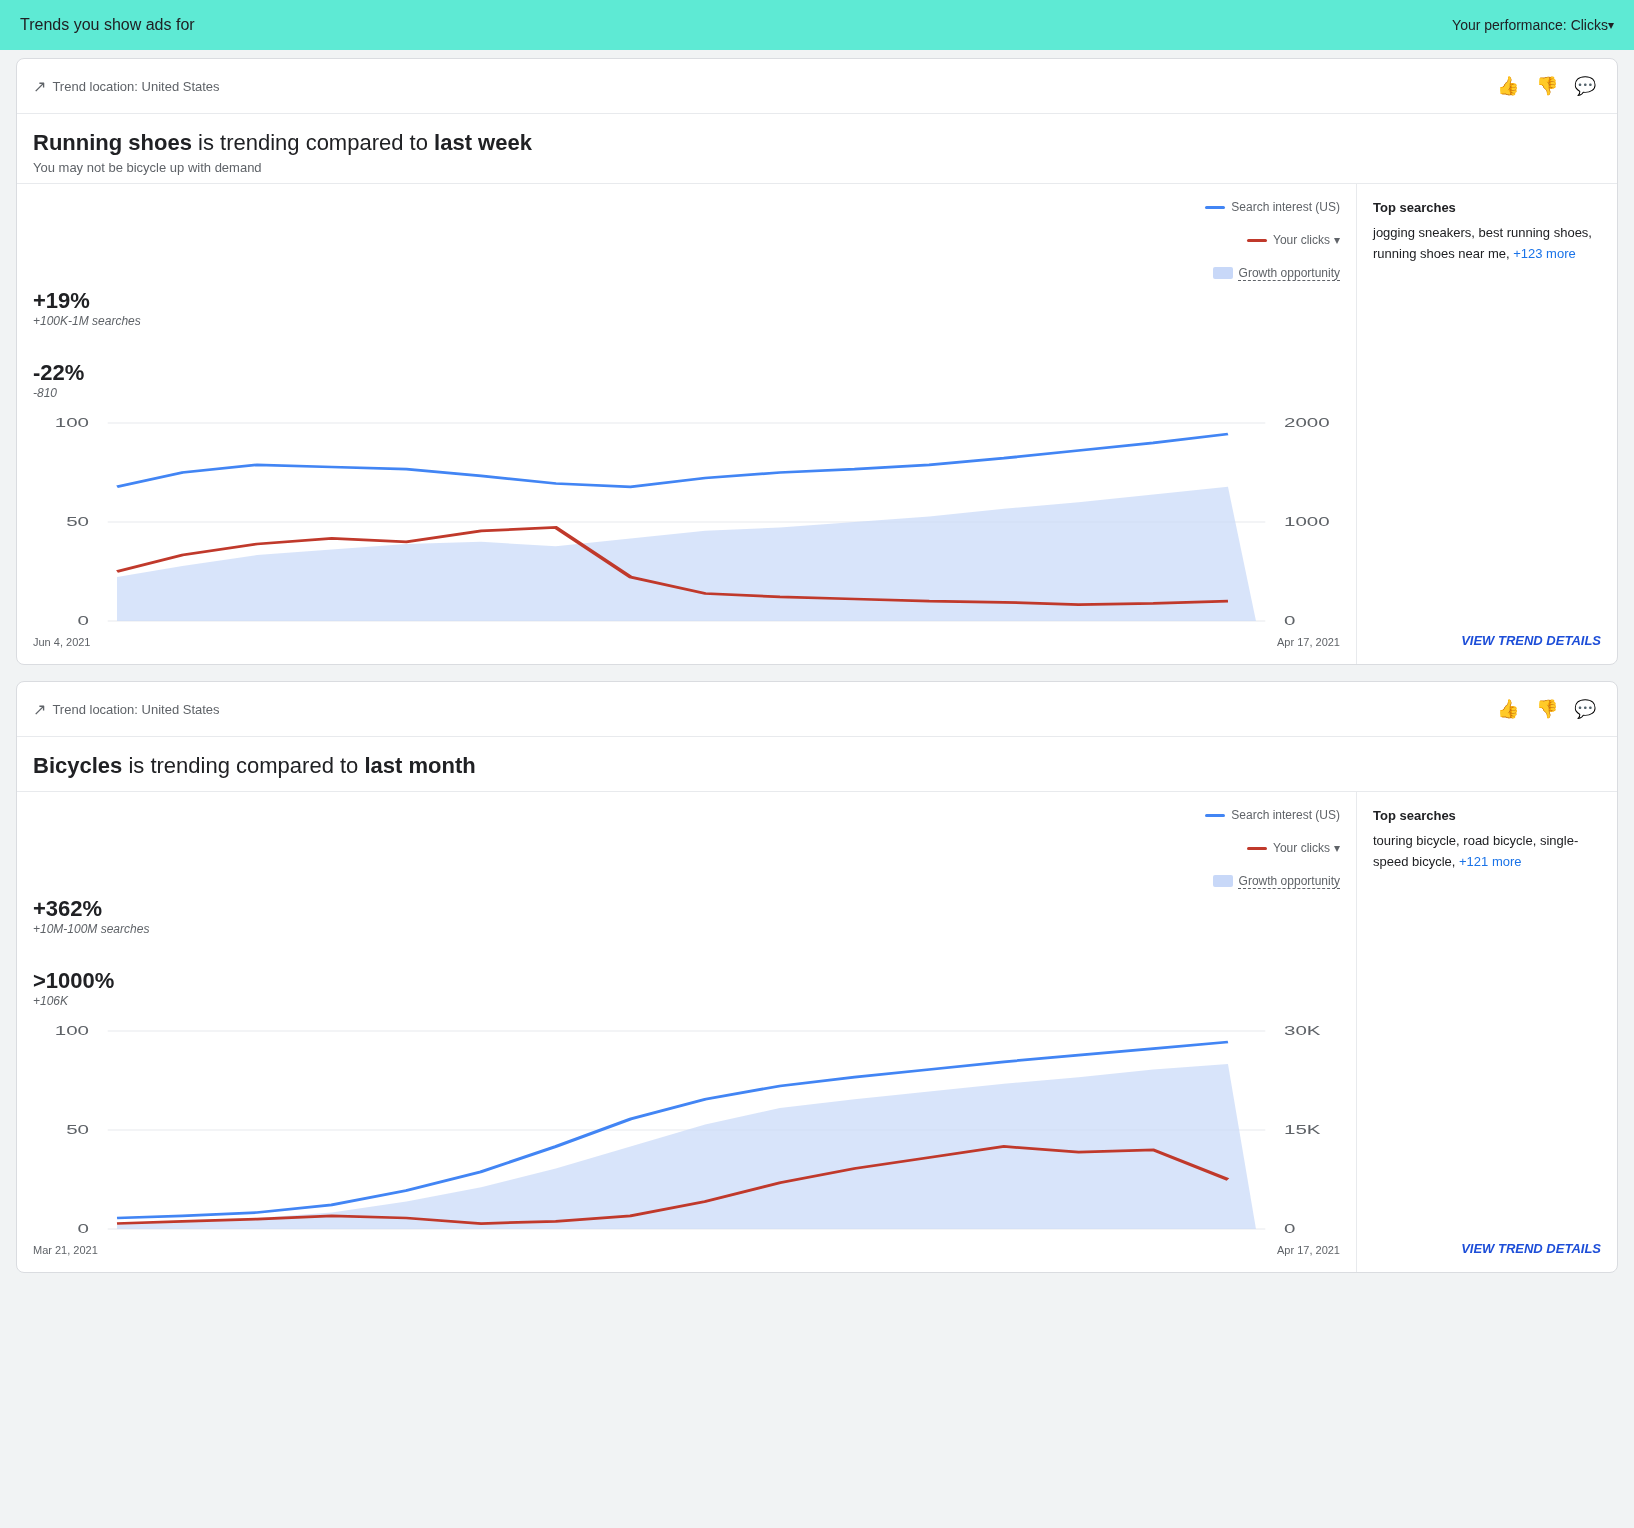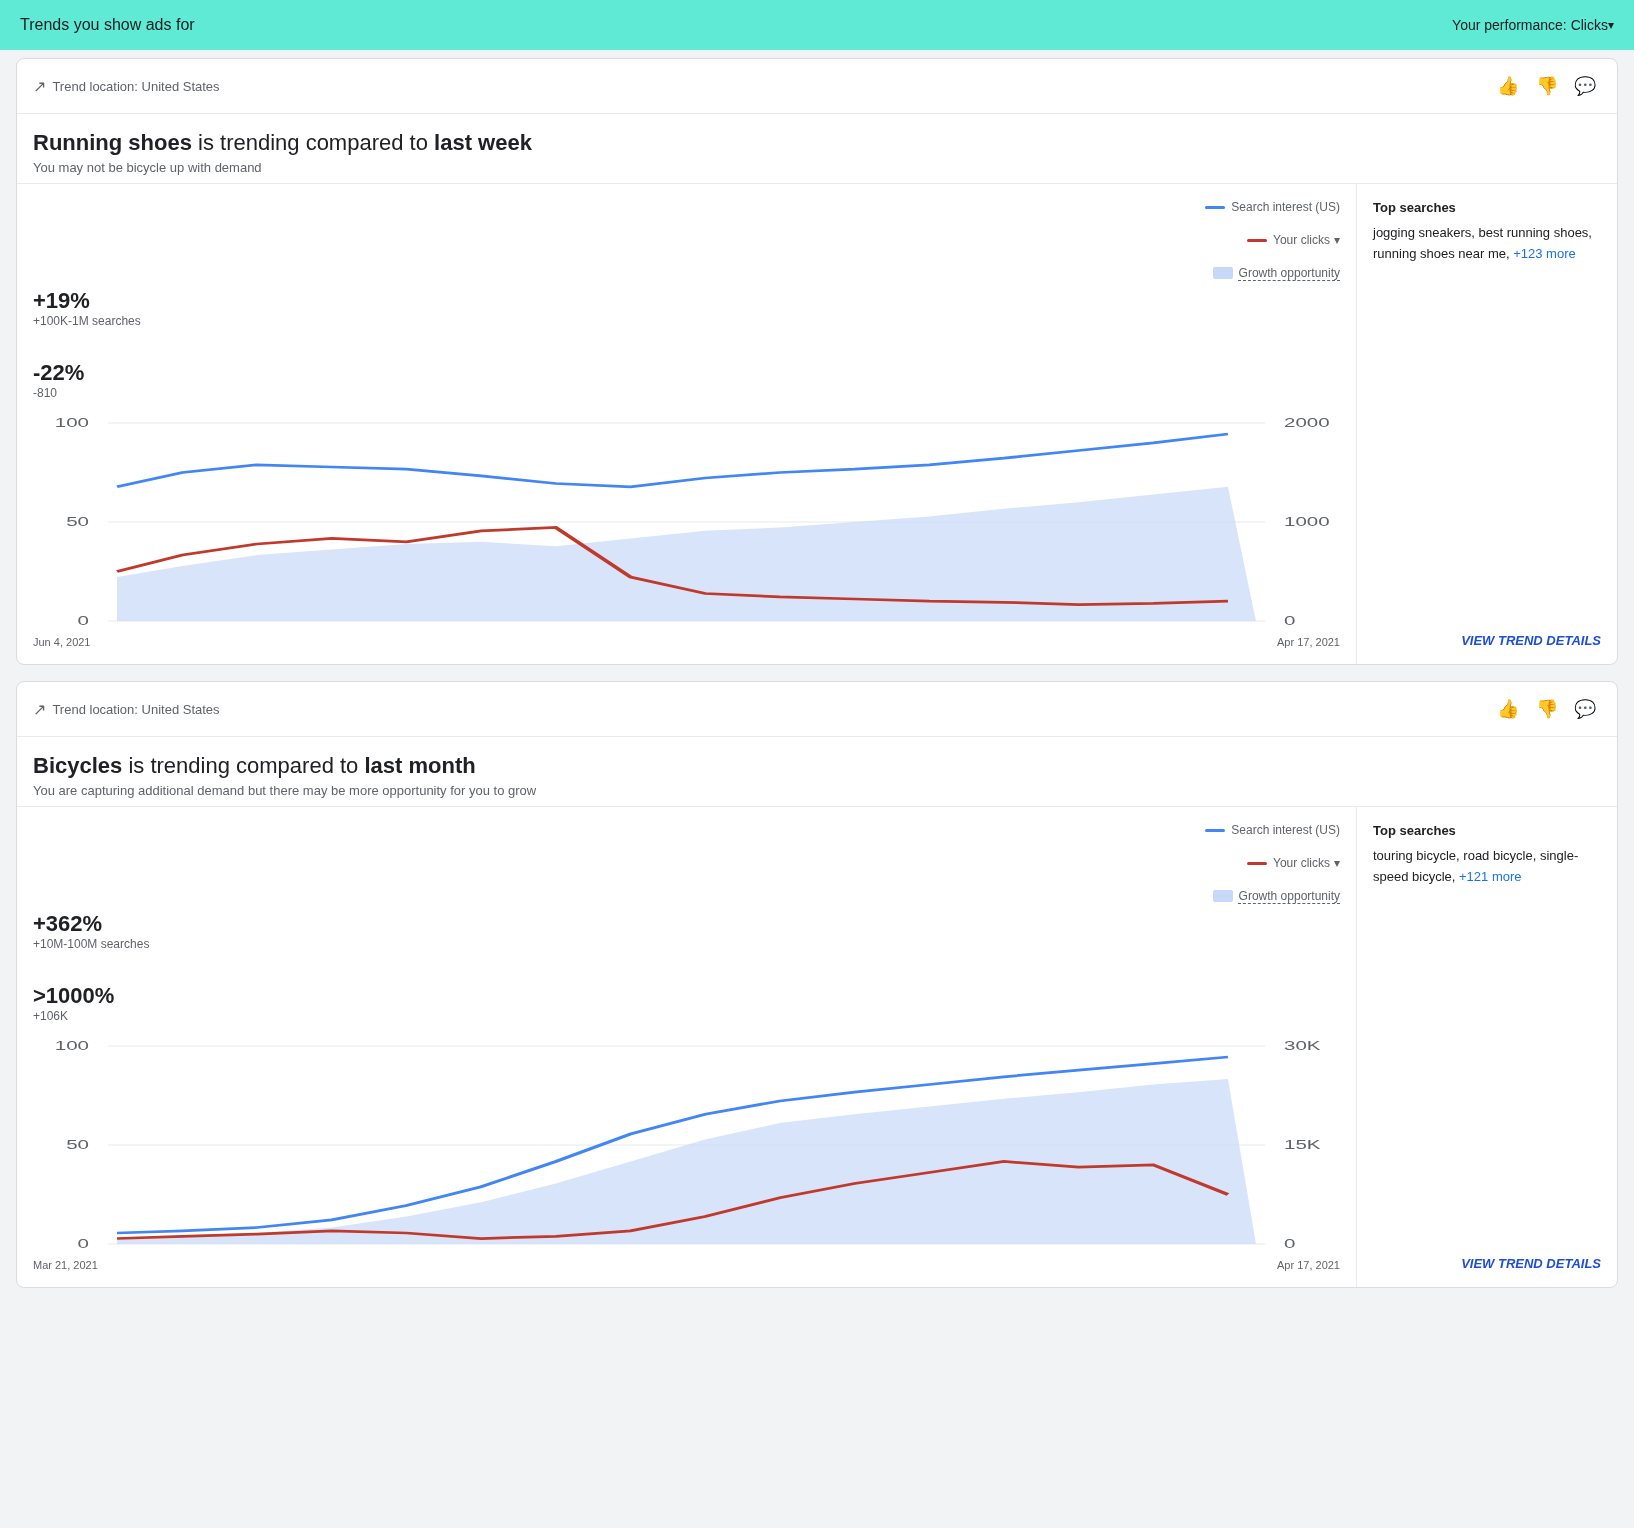--- a/index.html
+++ b/index.html
@@ -134,20 +134,21 @@
     .metric-block {}
     .metric-value {
       font-size: 22px;
       font-weight: 700;
       color: #202124;
     }
     .metric-value.negative { color: #202124; }
     .metric-sub {
       font-size: 12px;
       color: #5f6368;
+      font-style: italic;
     }
     .chart-container {
       position: relative;
       width: 100%;
       height: 220px;
     }
     .chart-container svg {
       width: 100%;
       height: 100%;
     }
@@ -315,21 +316,20 @@
       <button class="action-btn">👎</button>
       <button class="action-btn">💬</button>
     </div>
   </div>
   <div class="trend-title-section">
     <div class="trend-title">
       <strong>Bicycles</strong>
       <span> is trending compared to </span>
       <strong>last month</strong>
     </div>
-    <div class="trend-subtitle">You are capturing additional demand but there may be more opportunity for you to grow</div>
   </div>
   <div class="trend-body">
     <div class="chart-section">
       <div class="legend">
         <div class="legend-item">
           <div class="legend-line blue"></div>
           <span>Search interest (US)</span>
         </div>
         <div class="legend-item">
           <div class="legend-line red"></div>

